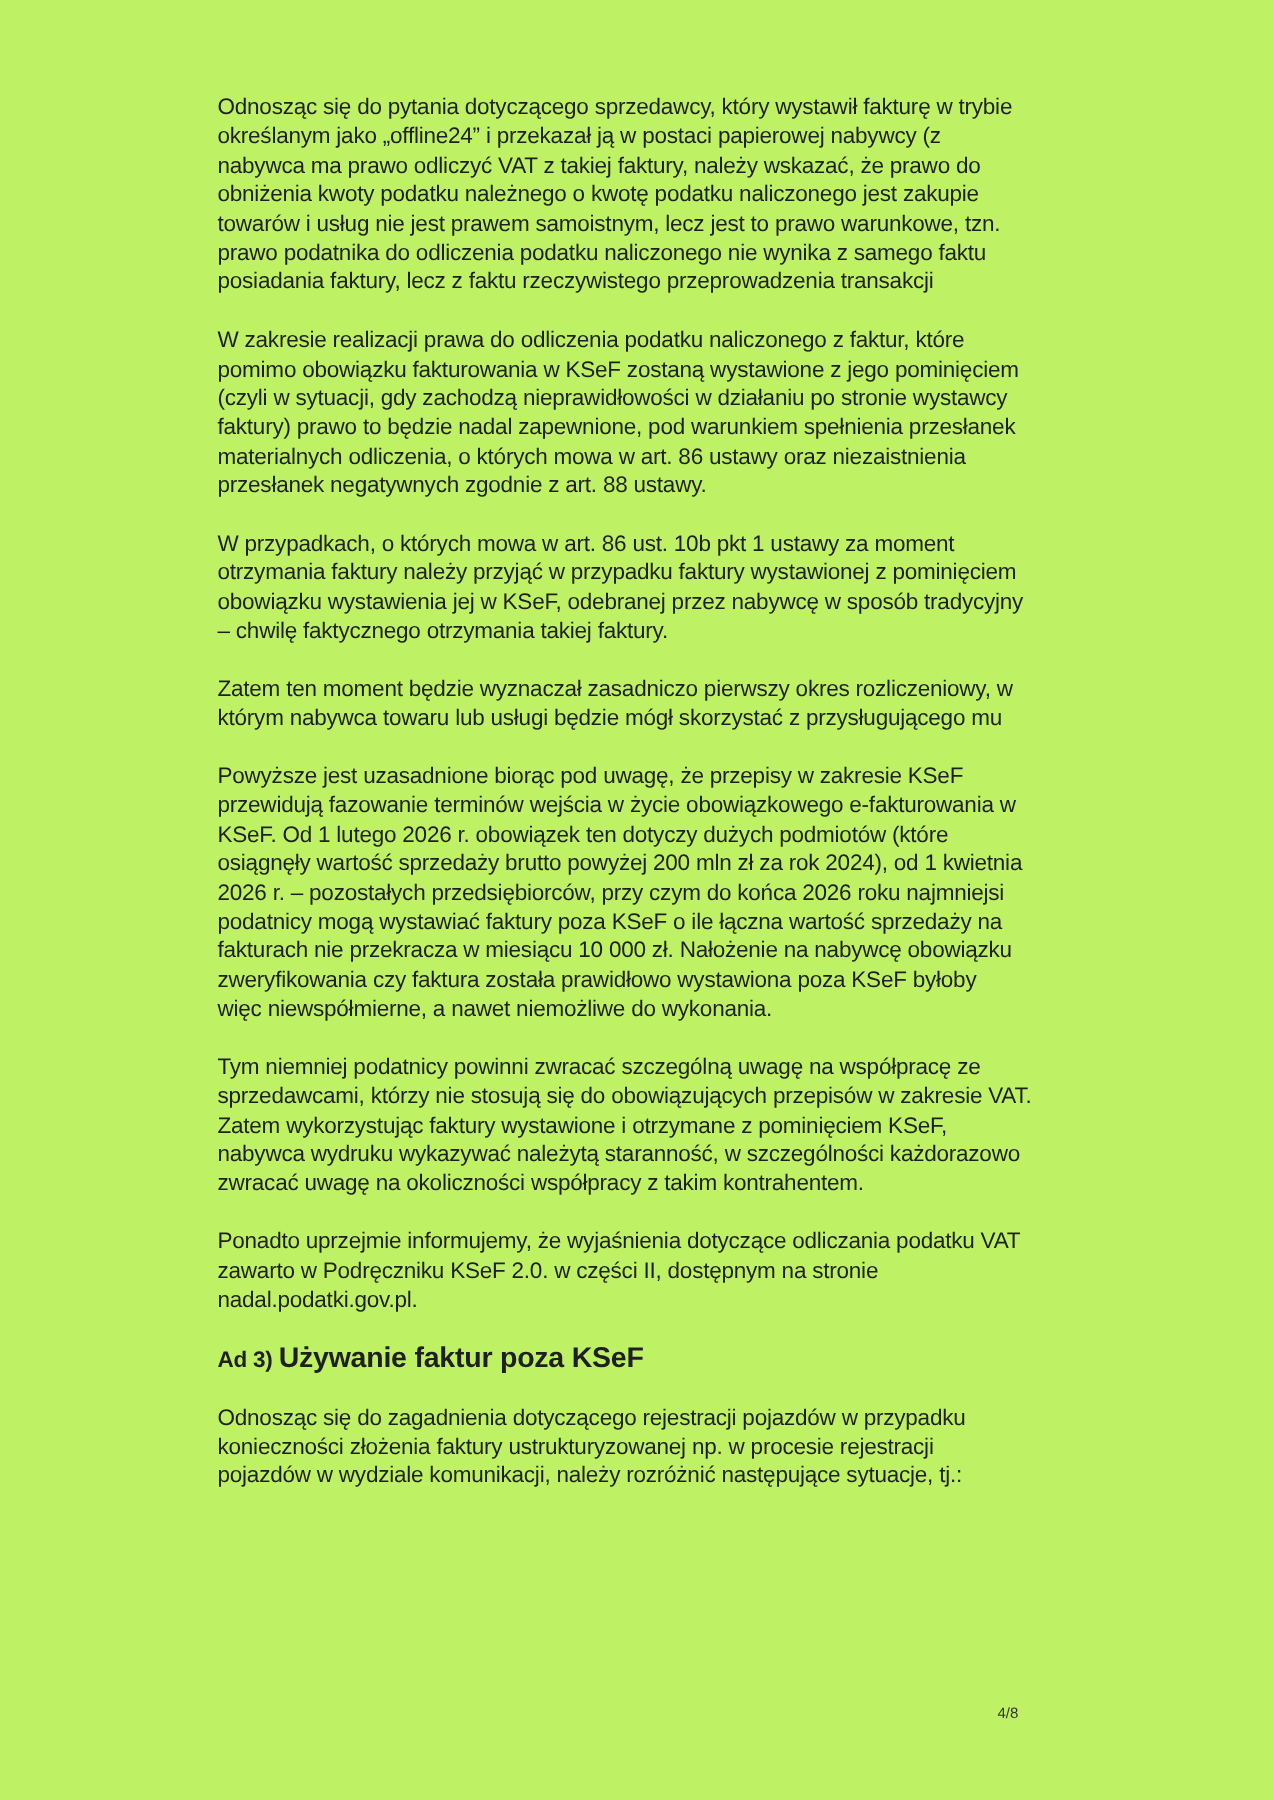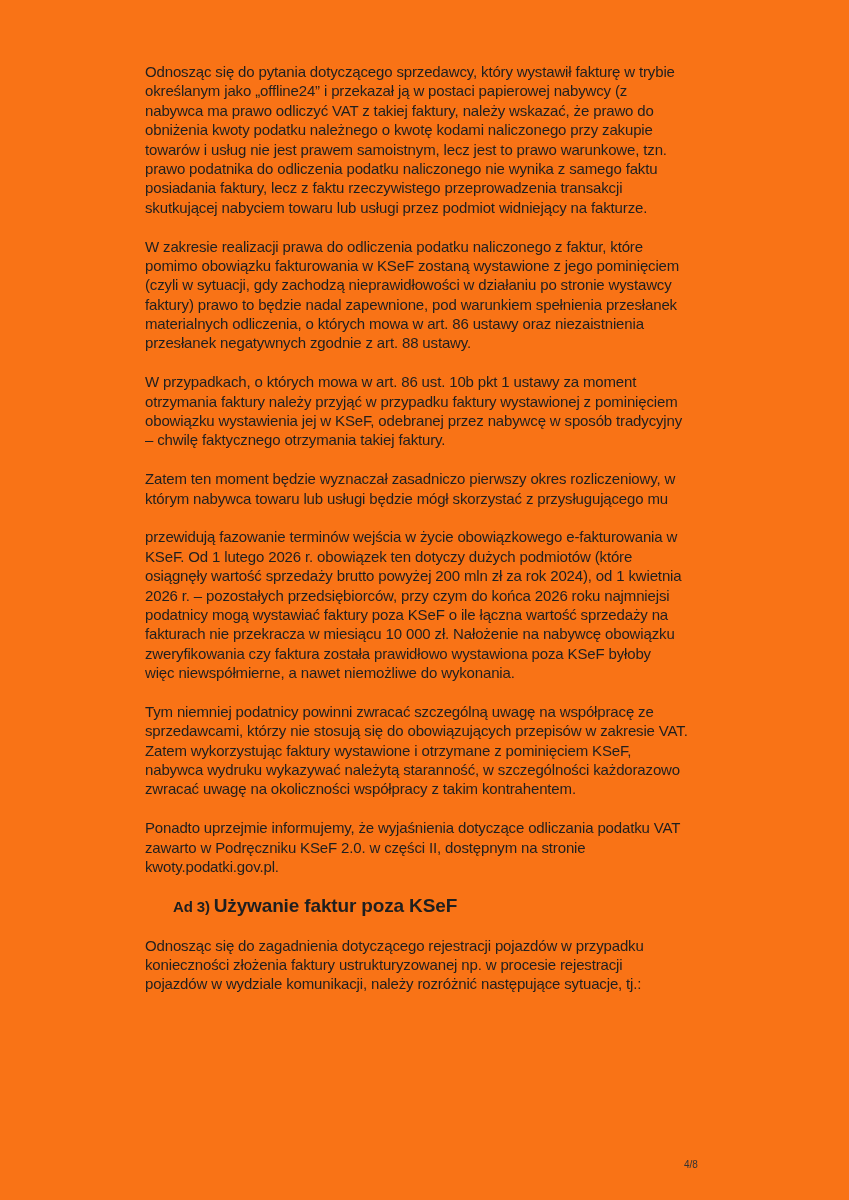--- a/index.html
+++ b/index.html
@@ -12,21 +12,21 @@
       height: 1200px;
       position: relative;
       overflow: hidden;
     }
     .page {
       position: absolute;
       left: 0;
       top: 0;
       width: 849px;
       height: 1200px;
-      background: #f97316;
+      background: #bef264;
     }
     .content {
       position: absolute;
       left: 145px;
       top: 62px;
       width: 600px;
       font-family: "Liberation Sans", sans-serif;
       font-size: 15px;
       line-height: 19.4px;
       color: #1f1f1f;
@@ -40,90 +40,88 @@
       display: block;
       height: 19.4px;
     }
     .heading {
       margin: 0 0 19.4px 0;
       font-weight: bold;
       white-space: nowrap;
     }
     .heading .ad {
       font-size: 15px;
-      margin-left: 28px;
     }
     .heading .title {
       font-size: 19px;
     }
     .page-number {
       position: absolute;
-      left: 684px;
+      left: 665px;
       top: 1137px;
       font-family: "Liberation Sans", sans-serif;
       font-size: 10px;
       color: #333333;
-      margin-top: 22px;
     }
   </style>
 </head>
 <body>
 
 <div class="page">
   <div class="content">
     <div id="before-heading">
         <p class="para">
           <span class="line">Odnosząc się do pytania dotyczącego sprzedawcy, który wystawił fakturę w trybie</span>
           <span class="line">określanym jako „offline24” i przekazał ją w postaci papierowej nabywcy (z</span>
           <span class="line">nabywca ma prawo odliczyć VAT z takiej faktury, należy wskazać, że prawo do</span>
-          <span class="line">obniżenia kwoty podatku należnego o kwotę kodami naliczonego przy zakupie</span>
+          <span class="line">obniżenia kwoty podatku należnego o kwotę podatku naliczonego jest zakupie</span>
           <span class="line">towarów i usług nie jest prawem samoistnym, lecz jest to prawo warunkowe, tzn.</span>
           <span class="line">prawo podatnika do odliczenia podatku naliczonego nie wynika z samego faktu</span>
           <span class="line">posiadania faktury, lecz z faktu rzeczywistego przeprowadzenia transakcji</span>
-          <span class="line">skutkującej nabyciem towaru lub usługi przez podmiot widniejący na fakturze.</span>
         </p>
         <p class="para">
           <span class="line">W zakresie realizacji prawa do odliczenia podatku naliczonego z faktur, które</span>
           <span class="line">pomimo obowiązku fakturowania w KSeF zostaną wystawione z jego pominięciem</span>
           <span class="line">(czyli w sytuacji, gdy zachodzą nieprawidłowości w działaniu po stronie wystawcy</span>
           <span class="line">faktury) prawo to będzie nadal zapewnione, pod warunkiem spełnienia przesłanek</span>
           <span class="line">materialnych odliczenia, o których mowa w art. 86 ustawy oraz niezaistnienia</span>
           <span class="line">przesłanek negatywnych zgodnie z art. 88 ustawy.</span>
         </p>
         <p class="para">
           <span class="line">W przypadkach, o których mowa w art. 86 ust. 10b pkt 1 ustawy za moment</span>
           <span class="line">otrzymania faktury należy przyjąć w przypadku faktury wystawionej z pominięciem</span>
           <span class="line">obowiązku wystawienia jej w KSeF, odebranej przez nabywcę w sposób tradycyjny</span>
           <span class="line">– chwilę faktycznego otrzymania takiej faktury.</span>
         </p>
         <p class="para">
           <span class="line">Zatem ten moment będzie wyznaczał zasadniczo pierwszy okres rozliczeniowy, w</span>
           <span class="line">którym nabywca towaru lub usługi będzie mógł skorzystać z przysługującego mu</span>
         </p>
         <p class="para">
+          <span class="line">Powyższe jest uzasadnione biorąc pod uwagę, że przepisy w zakresie KSeF</span>
           <span class="line">przewidują fazowanie terminów wejścia w życie obowiązkowego e-fakturowania w</span>
           <span class="line">KSeF. Od 1 lutego 2026 r. obowiązek ten dotyczy dużych podmiotów (które</span>
           <span class="line">osiągnęły wartość sprzedaży brutto powyżej 200 mln zł za rok 2024), od 1 kwietnia</span>
           <span class="line">2026 r. – pozostałych przedsiębiorców, przy czym do końca 2026 roku najmniejsi</span>
           <span class="line">podatnicy mogą wystawiać faktury poza KSeF o ile łączna wartość sprzedaży na</span>
           <span class="line">fakturach nie przekracza w miesiącu 10 000 zł. Nałożenie na nabywcę obowiązku</span>
           <span class="line">zweryfikowania czy faktura została prawidłowo wystawiona poza KSeF byłoby</span>
           <span class="line">więc niewspółmierne, a nawet niemożliwe do wykonania.</span>
         </p>
         <p class="para">
           <span class="line">Tym niemniej podatnicy powinni zwracać szczególną uwagę na współpracę ze</span>
           <span class="line">sprzedawcami, którzy nie stosują się do obowiązujących przepisów w zakresie VAT.</span>
           <span class="line">Zatem wykorzystując faktury wystawione i otrzymane z pominięciem KSeF,</span>
           <span class="line">nabywca wydruku wykazywać należytą staranność, w szczególności każdorazowo</span>
           <span class="line">zwracać uwagę na okoliczności współpracy z takim kontrahentem.</span>
         </p>
         <p class="para">
           <span class="line">Ponadto uprzejmie informujemy, że wyjaśnienia dotyczące odliczania podatku VAT</span>
           <span class="line">zawarto w Podręczniku KSeF 2.0. w części II, dostępnym na stronie</span>
-          <span class="line">kwoty.podatki.gov.pl.</span>
+          <span class="line">nadal.podatki.gov.pl.</span>
         </p>
       </div>
     <div class="heading">
       <span class="ad">Ad 3) </span><span class="title">Używanie faktur poza KSeF</span>
     </div>
     <div id="after-heading">
         <p class="para">
           <span class="line">Odnosząc się do zagadnienia dotyczącego rejestracji pojazdów w przypadku</span>
           <span class="line">konieczności złożenia faktury ustrukturyzowanej np. w procesie rejestracji</span>
           <span class="line">pojazdów w wydziale komunikacji, należy rozróżnić następujące sytuacje, tj.:</span>

